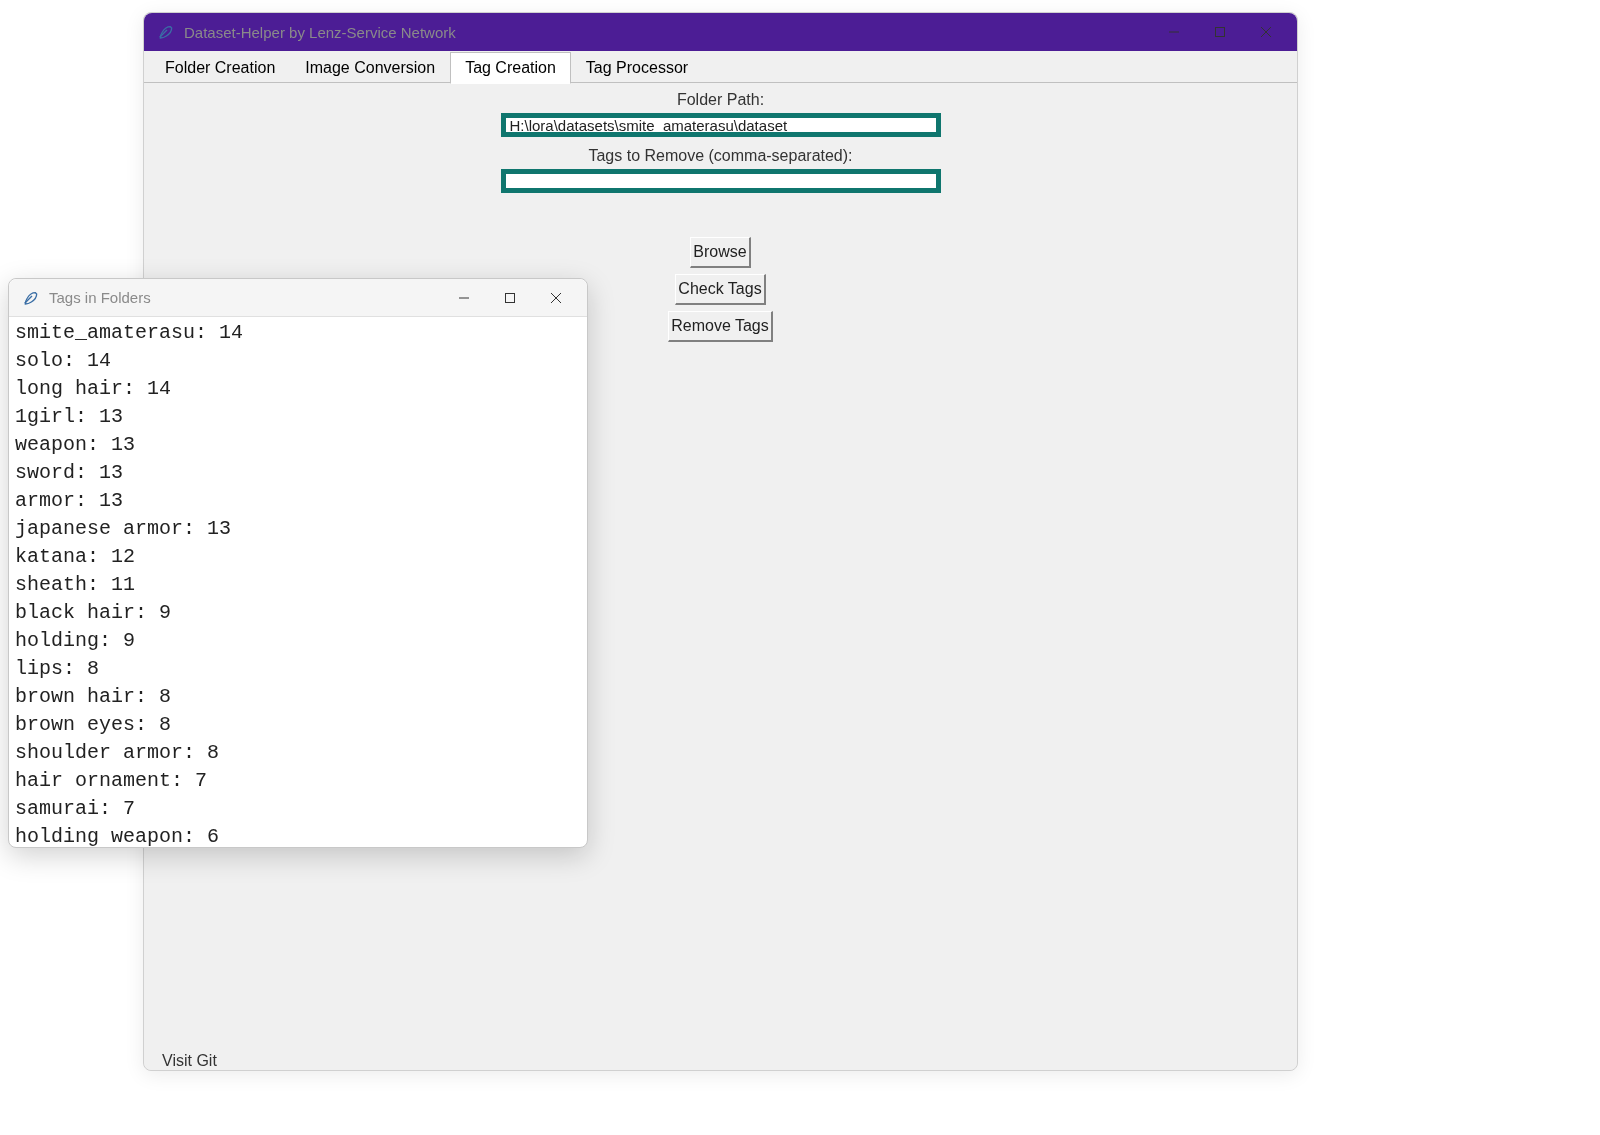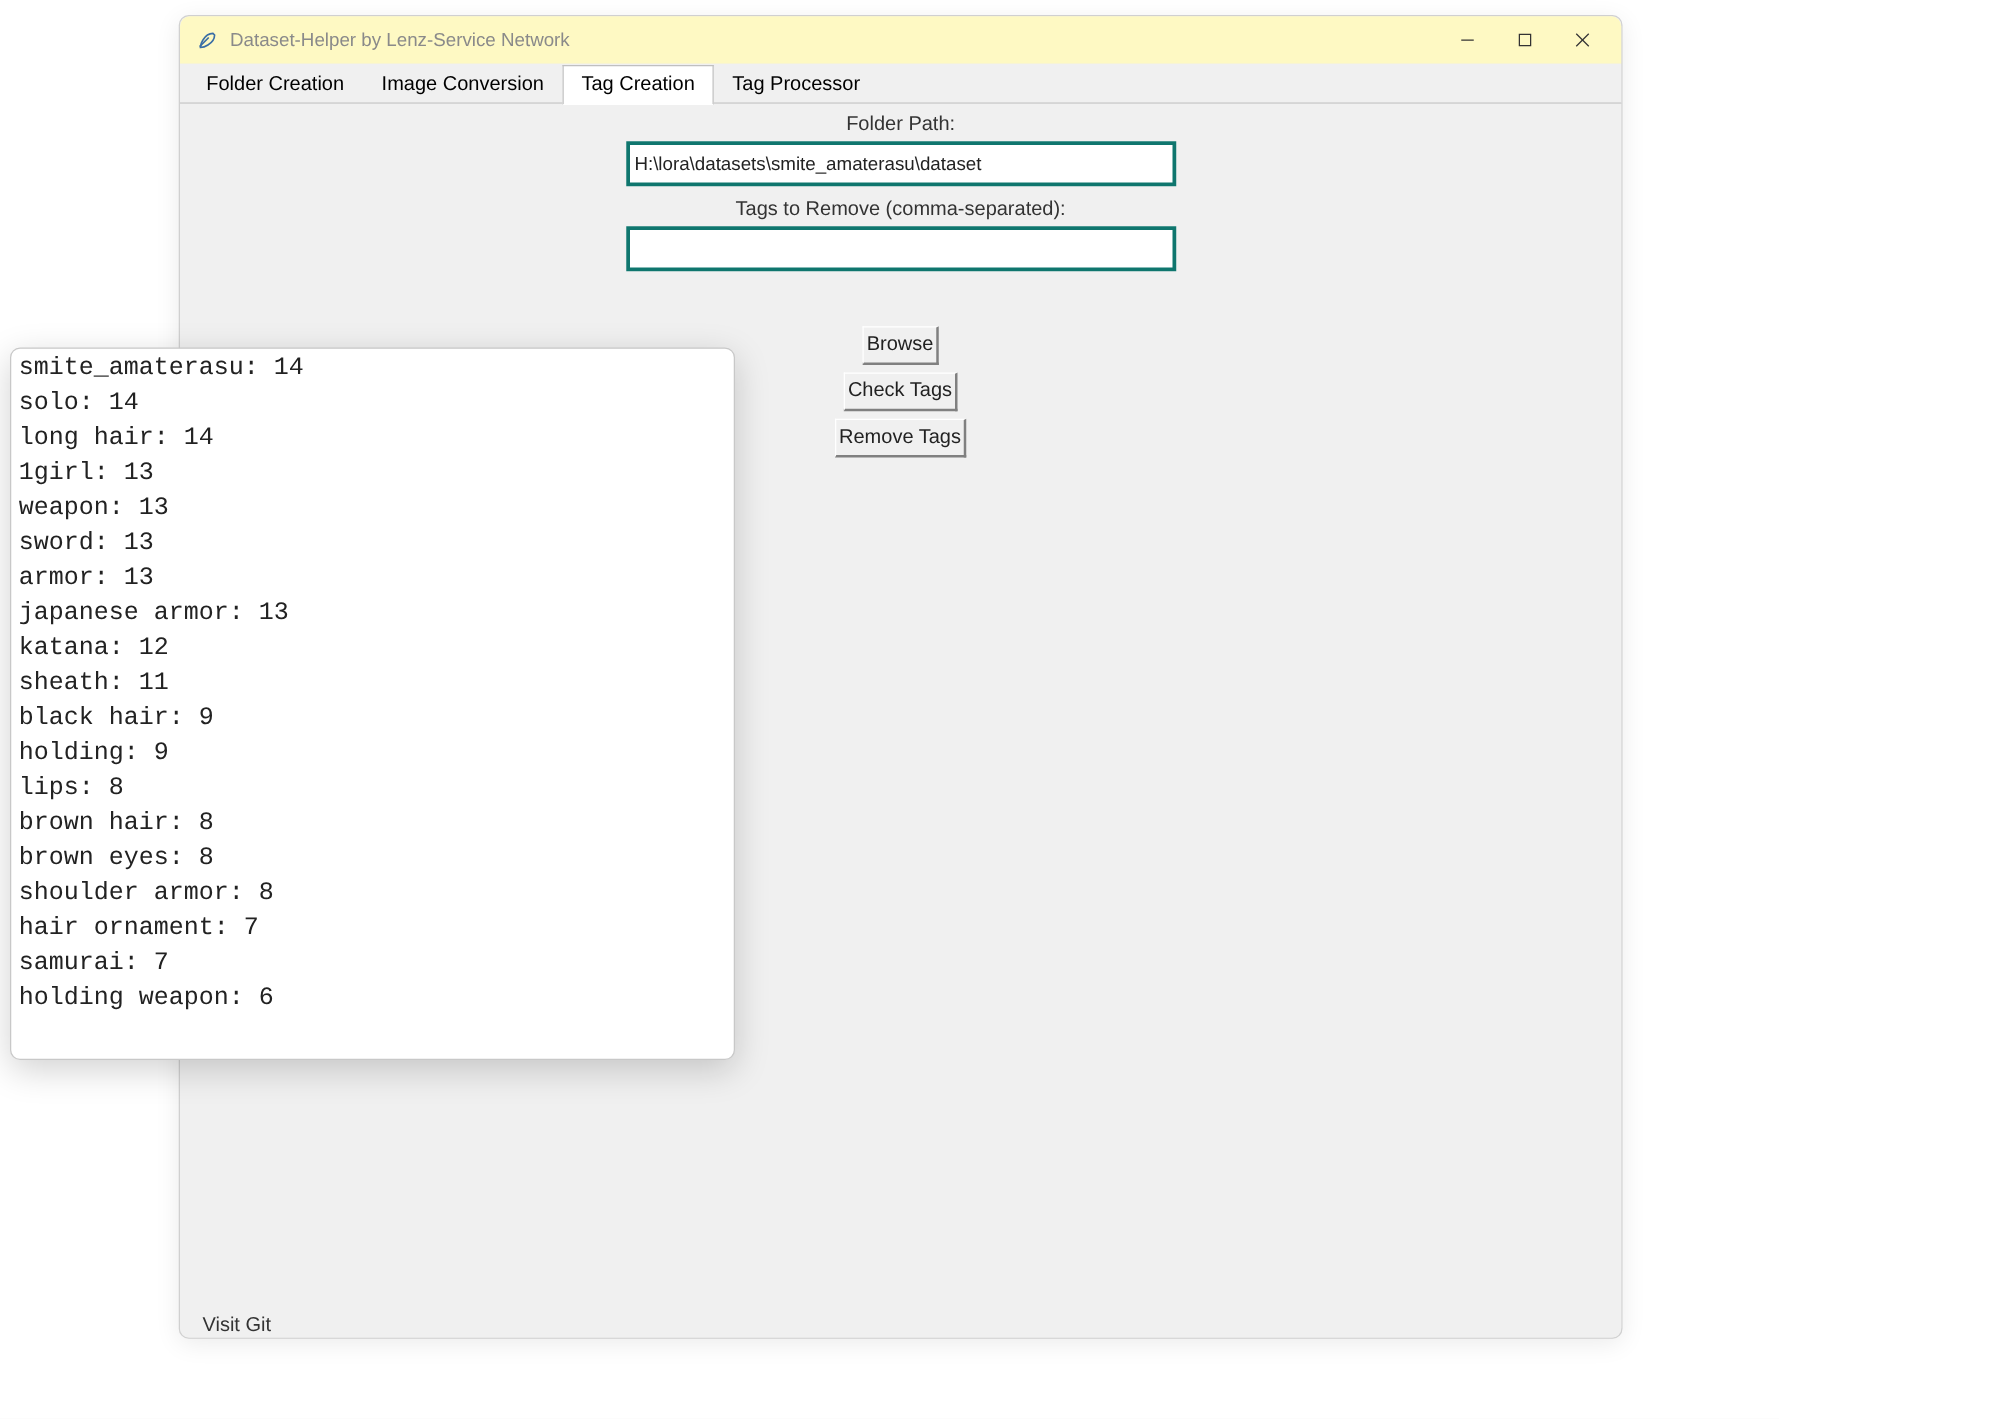--- a/index.html
+++ b/index.html
@@ -27,21 +27,21 @@
       box-shadow: 0 4px 20px rgba(0,0,0,0.08);
       display: flex;
       flex-direction: column;
     }
 
     .titlebar {
       height: 38px;
       display: flex;
       align-items: center;
       padding: 0 8px 0 12px;
-      background: #fef9c3;
+      background: #4c1d95;
       border-top-left-radius: 8px;
       border-top-right-radius: 8px;
     }
 
     .titlebar .feather {
       width: 18px;
       height: 18px;
       margin-right: 10px;
       display: flex;
       align-items: center;
@@ -108,24 +108,24 @@
       margin: 8px auto 0 auto;
       text-align: center;
     }
     .label {
       font-size: 16px;
       color: #333;
       margin-bottom: 4px;
     }
     .text-input {
       width: 440px;
-      height: 36px;
+      height: 24px;
       font-size: 15px;
       padding: 2px 4px;
-      border: 3px solid #0f766e;
+      border: 5px solid #0f766e;
       background: #fff;
       font-family: "Segoe UI", Tahoma, sans-serif;
       color: #222;
     }
     .field-block { margin-bottom: 10px; }
 
     .btn-stack {
       margin: 44px auto 0 auto;
       display: flex;
       flex-direction: column;
@@ -250,20 +250,47 @@
       <button class="btn">Remove Tags</button>
     </div>
   </div>
 
   <div class="statusbar">
     <span class="status-link">Visit Git</span>
   </div>
 </div>
 
 <div class="sub-window">
+  <div class="titlebar">
+    <span class="feather">
+      <svg width="16" height="16" viewBox="0 0 24 24" fill="none" stroke="#3a6ea5" stroke-width="2">
+        <path d="M20 4c-4 0-9 3-12 8-2 3-3 7-3 9 2 0 6-1 9-3 5-3 8-8 8-12z"></path>
+        <line x1="15" y1="9" x2="4" y2="20"></line>
+      </svg>
+    </span>
+    <span class="titlebar-title">Tags in Folders</span>
+    <div class="win-controls">
+      <div class="win-btn">
+        <svg width="12" height="12" viewBox="0 0 12 12">
+            <line x1="1" y1="6" x2="11" y2="6" stroke="#333" stroke-width="1"></line>
+          </svg>
+      </div>
+      <div class="win-btn">
+        <svg width="12" height="12" viewBox="0 0 12 12">
+            <rect x="1.5" y="1.5" width="9" height="9" fill="none" stroke="#333" stroke-width="1"></rect>
+          </svg>
+      </div>
+      <div class="win-btn close">
+        <svg width="12" height="12" viewBox="0 0 12 12">
+            <line x1="1" y1="1" x2="11" y2="11" stroke="#333" stroke-width="1"></line>
+            <line x1="11" y1="1" x2="1" y2="11" stroke="#333" stroke-width="1"></line>
+          </svg>
+      </div>
+    </div>
+  </div>
   <div class="tag-list" id="tag-list">smite_amaterasu: 14
 solo: 14
 long hair: 14
 1girl: 13
 weapon: 13
 sword: 13
 armor: 13
 japanese armor: 13
 katana: 12
 sheath: 11

